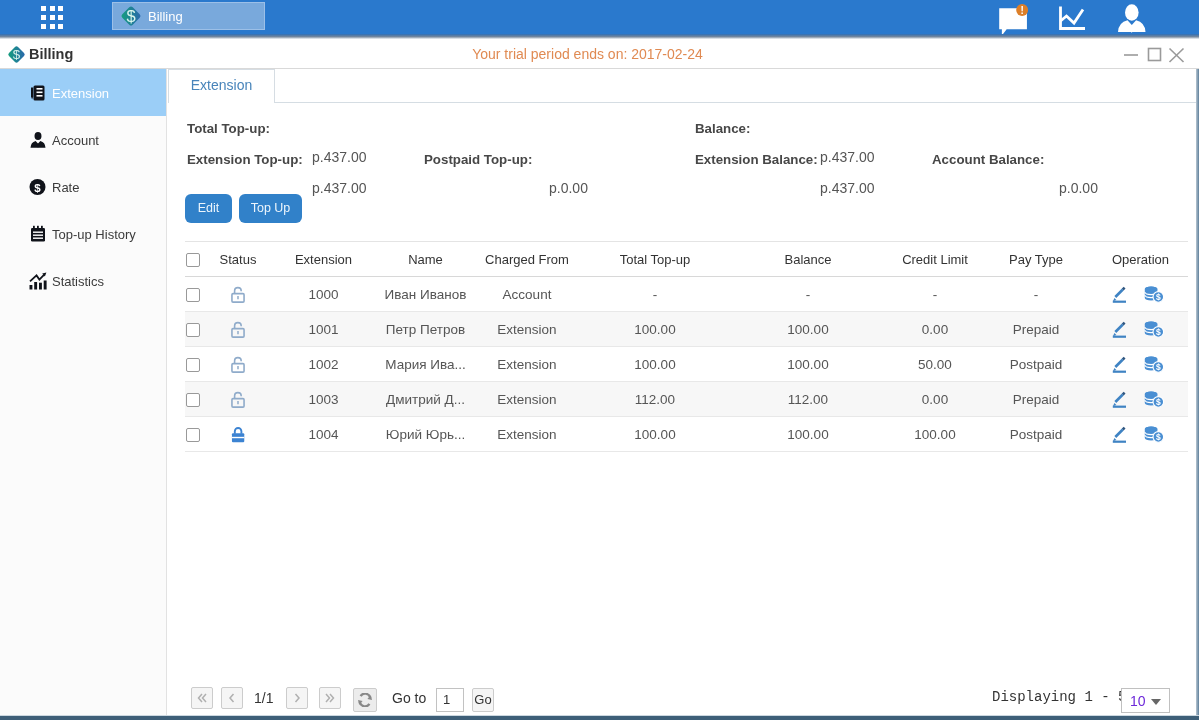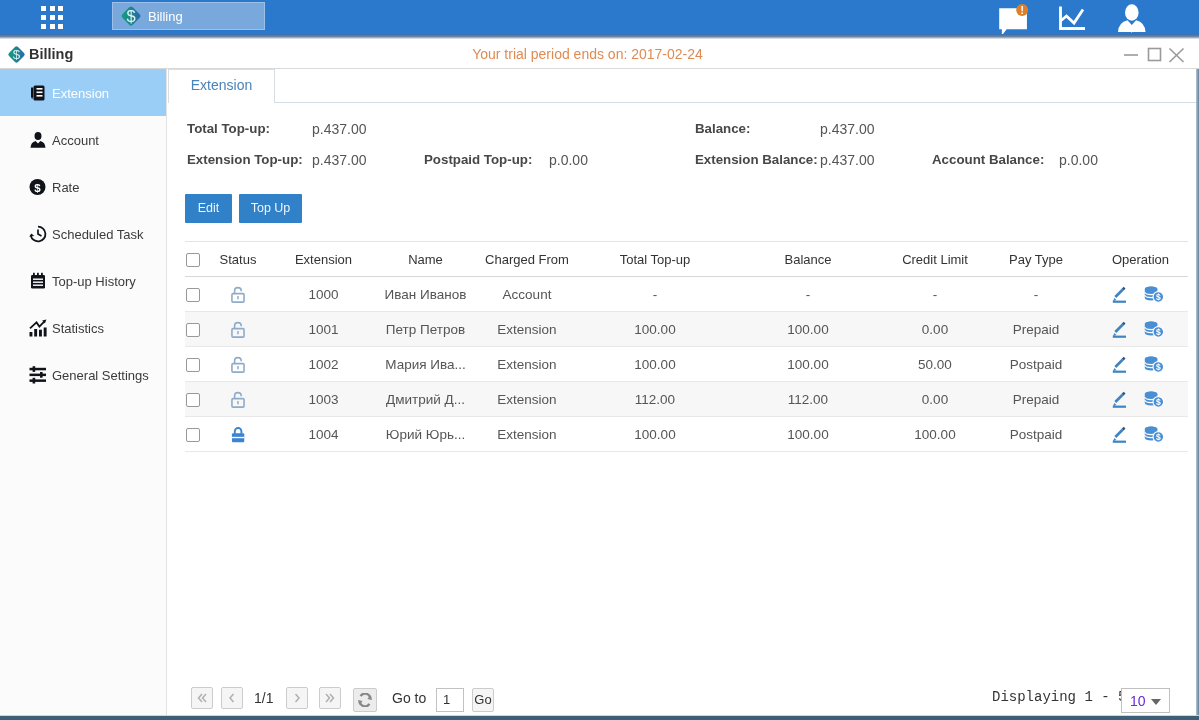--- a/index.html
+++ b/index.html
@@ -19,22 +19,22 @@
 #sidebar { position:absolute; left:0; top:69px; width:167px; height:646px; background:#fbfbfb; border-right:1px solid #e2e2e2; }
 .sitem { position:relative; height:47px; }
 .sitem .lbl { position:absolute; left:52px; top:50%; transform:translateY(-50%); font-size:13px; color:#3b3b3b; }
 .sitem.sel { background:#9bcef7; }
 .sitem.sel .lbl { color:#fff; }
 .sitem svg { position:absolute; left:29px; top:50%; transform:translateY(-50%); }
 #main { position:absolute; left:168px; top:69px; width:1031px; height:646px; background:#fff; }
 #tabline { position:absolute; left:0; top:33px; width:1031px; height:1px; background:#d5dde3; }
 #tab { position:absolute; left:0; top:0; width:107px; height:34px; background:#fff; border:1px solid #d6dde3; border-bottom:none; font-size:14px; color:#4884ba; text-align:center; line-height:31px; z-index:2; }
 .lb { position:absolute; font-size:13.3px; font-weight:bold; color:#474747; }
-.vl { position:absolute; font-size:14px; color:#555; }
-.btn { position:absolute; top:125px; height:29px; background:#3181c9; border-radius:1px; color:#ecf5fc; font-size:12.5px; text-align:center; line-height:29px; }
+.vl { position:absolute; font-size:14px; color:#555;margin-top:28px; }
+.btn { position:absolute; top:125px; height:29px; background:#3181c9; border-radius:6px; color:#ecf5fc; font-size:12.5px; text-align:center; line-height:29px; }
 #rightedge { position:absolute; left:1196px; top:69px; width:3px; height:646px; background:linear-gradient(to right,#b7c6d2,#5e7f9a); }
 #bottombar { position:absolute; left:0; top:715px; width:1199px; height:5px; background:#3e5f78; border-top:1px solid #ccd8e0; }
 #tbl { position:absolute; left:17px; top:172px; width:1003px; border-collapse:collapse; table-layout:fixed; font-size:13.5px; color:#555; }
 #tbl td { height:35px; text-align:center; vertical-align:middle; border-bottom:1px solid #e8e8e8; padding:0; overflow:hidden; white-space:nowrap; }
 #tbl tr.hd td { border-top:1px solid #e4e4e4; border-bottom:1px solid #d8d8d8; color:#333; font-size:13px; }
 #tbl tr.alt td { background:#f7f7f7; }
 #tbl td:first-child { text-align:left; }
 .cb { display:inline-block; width:14px; height:14px; border:1px solid #999; border-radius:2px; background:#fff; margin-left:1px; vertical-align:middle; }
 #tbl td svg { vertical-align:middle; }
 .ops svg { margin:0 8px; }
@@ -161,59 +161,40 @@
   </div>
   <div class="sitem">
     <svg width="17" height="17" viewBox="0 0 17 17">
       <circle cx="8.5" cy="8.5" r="8" fill="#10131a"></circle>
       <text x="8.5" y="13" text-anchor="middle" font-size="11.5" font-weight="bold" fill="#fff" font-family="Liberation Sans">$</text>
     </svg>
     <span class="lbl">Rate</span>
   </div>
   <div class="sitem">
     <svg width="18" height="18" viewBox="0 0 18 18">
-      <path d="M9 1.6 a7.4 7.4 0 1 1 -7.2 9" stroke="#10131a" stroke-width="1.8" fill="none"></path>
-      <path d="M0.2 11.5 l2.2 -3 2.8 2.4 z" fill="#10131a"></path>
-      <path d="M9 4.5 V9 l3.5 2" stroke="#10131a" stroke-width="1.7" fill="none"></path>
-    </svg>
-    <span class="lbl">Scheduled Task</span>
-  </div>
-  <div class="sitem">
-    <svg width="18" height="18" viewBox="0 0 18 18">
       <rect x="2" y="3" width="14" height="13.5" rx="1.2" fill="#10131a"></rect>
       <rect x="4" y="0.8" width="1.8" height="4" fill="#10131a"></rect>
       <rect x="8" y="0.8" width="1.8" height="4" fill="#10131a"></rect>
       <rect x="12" y="0.8" width="1.8" height="4" fill="#10131a"></rect>
       <rect x="4" y="6.5" width="10" height="1.4" fill="#fff"></rect>
       <rect x="4" y="9.5" width="10" height="1.4" fill="#fff"></rect>
       <rect x="4" y="12.5" width="10" height="1.4" fill="#fff"></rect>
     </svg>
     <span class="lbl">Top-up History</span>
   </div>
   <div class="sitem">
     <svg width="18" height="18" viewBox="0 0 18 18">
       <rect x="0.5" y="13" width="2.9" height="4.5" fill="#10131a"></rect>
       <rect x="5.2" y="10" width="2.9" height="7.5" fill="#10131a"></rect>
       <rect x="10" y="10.7" width="2.9" height="6.8" fill="#10131a"></rect>
       <rect x="14.7" y="8.5" width="2.9" height="9" fill="#10131a"></rect>
       <path d="M1 9.3 L7.5 3.4 L10.4 7.6 L15.2 2.6" stroke="#10131a" stroke-width="1.8" fill="none"></path>
       <path d="M17.4 0.6 l-4.2 0.9 2.7 3 z" fill="#10131a"></path>
     </svg>
     <span class="lbl">Statistics</span>
-  </div>
-  <div class="sitem">
-    <svg width="18" height="18" viewBox="0 0 18 18">
-      <rect x="0.5" y="1.8" width="16.5" height="2.5" fill="#10131a"></rect>
-      <rect x="3.6" y="0.2" width="2.6" height="5.7" fill="#10131a"></rect>
-      <rect x="0.5" y="7.6" width="16.5" height="2.5" fill="#10131a"></rect>
-      <rect x="11" y="6" width="2.6" height="5.7" fill="#10131a"></rect>
-      <rect x="0.5" y="13.4" width="16.5" height="2.5" fill="#10131a"></rect>
-      <rect x="3.6" y="11.8" width="2.6" height="5.7" fill="#10131a"></rect>
-    </svg>
-    <span class="lbl">General Settings</span>
   </div>
 </div>
 <div id="main">
   <div id="tabline"></div>
   <div id="tab">Extension</div>
   <span class="lb" style="left:19px;top:52px">Total Top-up:</span>
   <span class="vl" style="left:144px;top:52px">p.437.00</span>
   <span class="lb" style="left:527px;top:52px">Balance:</span>
   <span class="vl" style="left:652px;top:52px">p.437.00</span>
   <span class="lb" style="left:19px;top:83px">Extension Top-up:</span>

